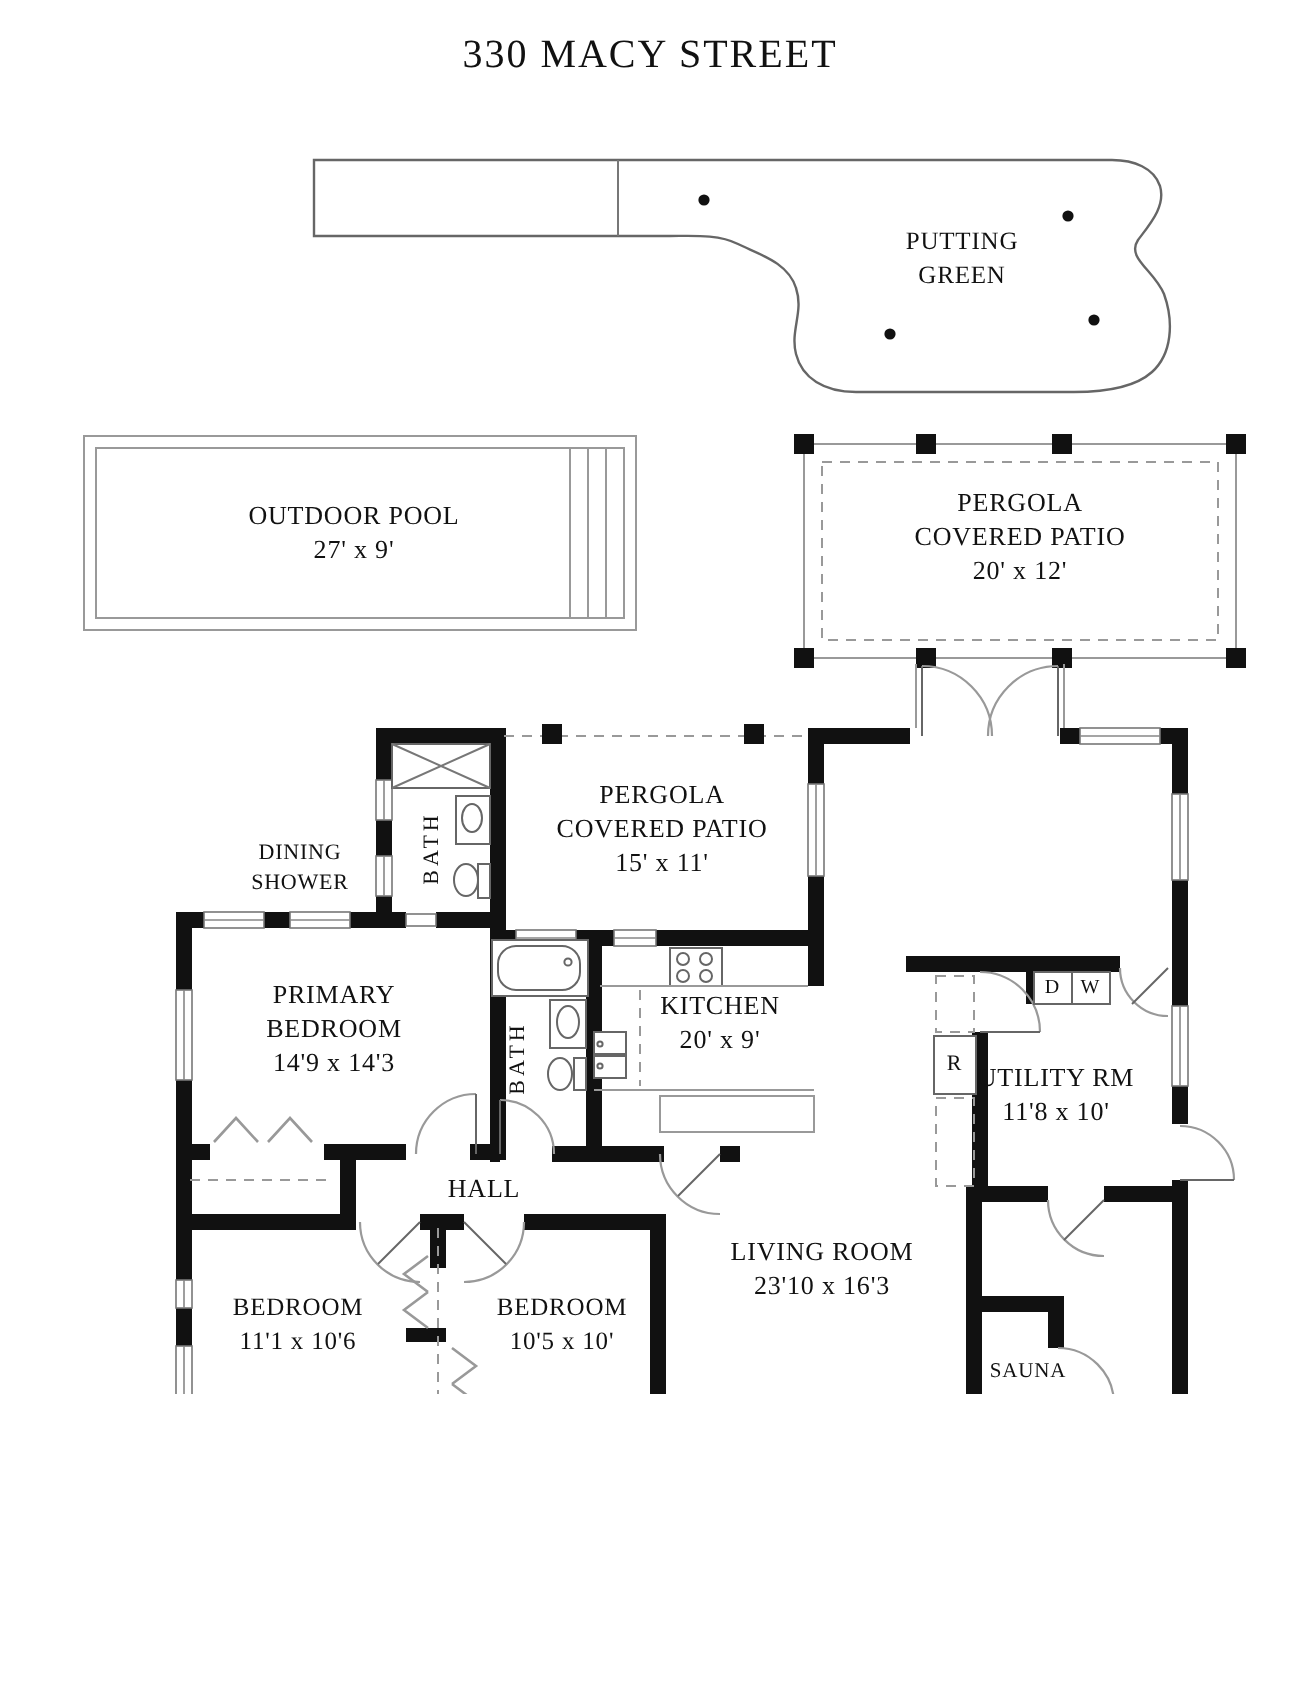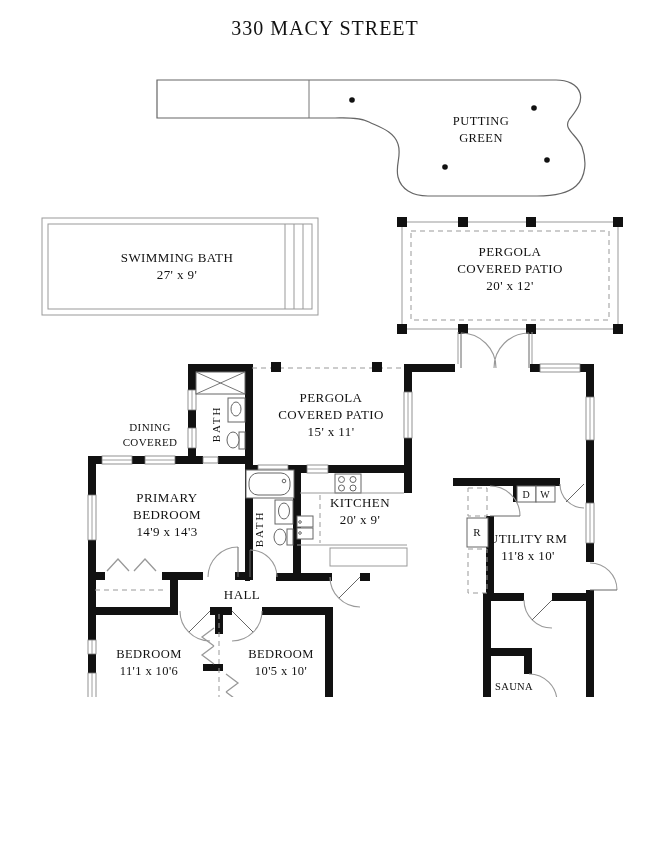--- a/index.html
+++ b/index.html
@@ -277,40 +277,40 @@
   </svg>
 
   <div class="title">330 MACY STREET</div>
 
   <div class="lbl f125" style="left:481px;top:129px;">
     <span>PUTTING</span>
       <span>GREEN</span>
   </div>
 
   <div class="lbl f13" style="left:177px;top:266px;">
-    <span>SWIMMING BATH</span>
+    <span>OUTDOOR POOL</span>
       <span>27' x 9'</span>
   </div>
 
   <div class="lbl f13" style="left:510px;top:268px;">
     <span>PERGOLA</span>
     <span>COVERED PATIO</span>
     <span>20' x 12'</span>
   </div>
 
   <div class="lbl f13" style="left:331px;top:414px;">
     <span>PERGOLA</span>
     <span>COVERED PATIO</span>
     <span>15' x 11'</span>
   </div>
 
 
   <div class="lbl f11" style="left:150px;top:434px;">
     <span>DINING</span>
-      <span>COVERED</span>
+      <span>SHOWER</span>
   </div>
 
   <div class="lbl f11 vert" style="left:216px;top:424px;">BATH</div>
 
   <div class="lbl f13" style="left:167px;top:514px;">
     <span>PRIMARY</span>
     <span>BEDROOM</span>
     <span>14'9 x 14'3</span>
   </div>
 
@@ -331,20 +331,24 @@
   <div class="lbl f125" style="left:149px;top:662px;">
     <span>BEDROOM</span>
       <span>11'1 x 10'6</span>
   </div>
 
   <div class="lbl f125" style="left:281px;top:662px;">
     <span>BEDROOM</span>
       <span>10'5 x 10'</span>
   </div>
 
+  <div class="lbl f13" style="left:411px;top:634px;">
+    <span>LIVING ROOM</span>
+      <span>23'10 x 16'3</span>
+  </div>
 
 
   <div class="lbl f10" style="left:514px;top:686px;">SAUNA</div>
 
   <div class="app" style="left:526px;top:494px;">D</div>
   <div class="app" style="left:545px;top:494px;">W</div>
   <div class="app" style="left:477px;top:532px;font-size:11px;">R</div>
 
   <div class="lbl f13" style="left:424px;top:740px;">ENTRY PORCH</div>
 

